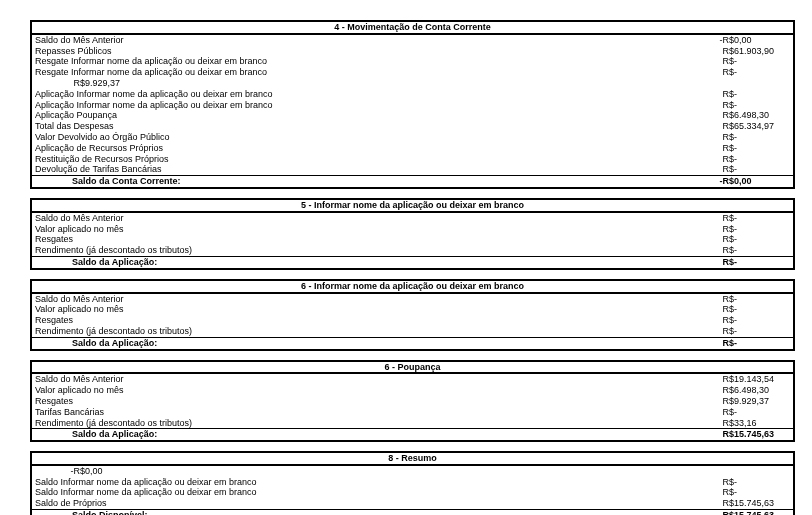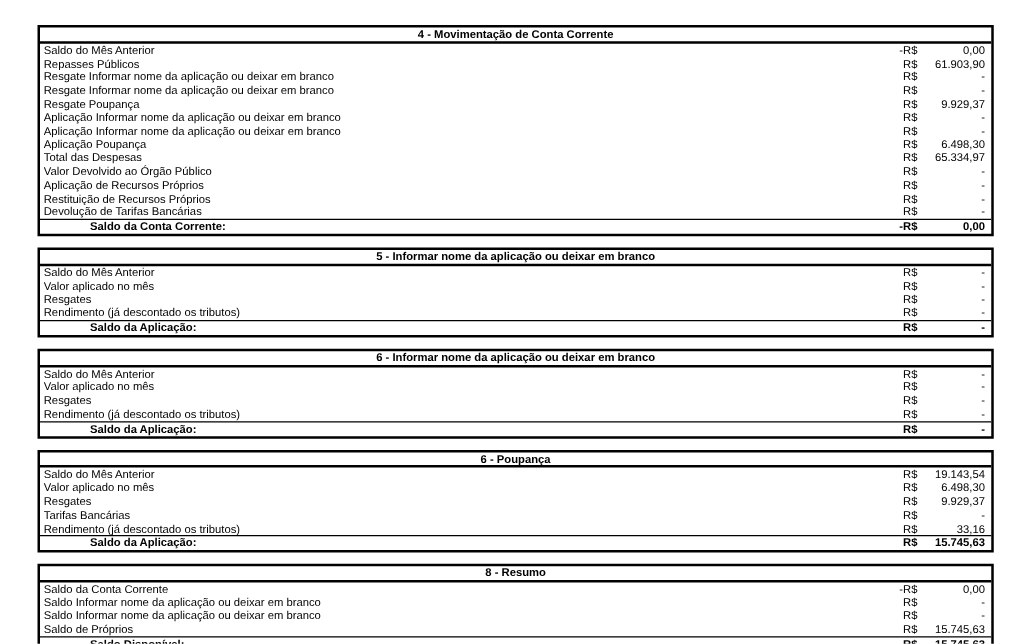--- a/index.html
+++ b/index.html
@@ -23,21 +23,21 @@
     overflow: hidden;
   }
   .row { display: flex; line-height: 10.8px; padding: 0 5px 0 3px; }
   .row.total {
     font-weight: bold;
     border-top: 1px solid #000000;
     padding-left: 40px;
   }
   .cell-label { flex: 1; white-space: nowrap; overflow: hidden; text-align: left; }
   .cell-cur   { width: 50px; text-align: right; white-space: nowrap; }
-  .cell-val   { width: 54px; text-align: right; white-space: nowrap; }
+  .cell-val   { width: 54px; text-align: left; white-space: nowrap; }
 </style>
 </head>
 <body>
 
 <div class="page">
   <div class="tables" id="tables-container">
       <div class="section">
         <div class="section-title">4 - Movimentação de Conta Corrente</div>
         <div class="row">
           <span class="cell-label">Saldo do Mês Anterior</span>
@@ -53,21 +53,20 @@
           <span class="cell-label">Resgate Informar nome da aplicação ou deixar em branco</span>
           <span class="cell-cur">R$</span>
           <span class="cell-val">-</span>
         </div>
         <div class="row">
           <span class="cell-label">Resgate Informar nome da aplicação ou deixar em branco</span>
           <span class="cell-cur">R$</span>
           <span class="cell-val">-</span>
         </div>
         <div class="row">
-          <span class="cell-label">Resgate Poupança</span>
           <span class="cell-cur">R$</span>
           <span class="cell-val">9.929,37</span>
         </div>
         <div class="row">
           <span class="cell-label">Aplicação Informar nome da aplicação ou deixar em branco</span>
           <span class="cell-cur">R$</span>
           <span class="cell-val">-</span>
         </div>
         <div class="row">
           <span class="cell-label">Aplicação Informar nome da aplicação ou deixar em branco</span>
@@ -195,21 +194,20 @@
         </div>
         <div class="row total">
           <span class="cell-label">Saldo da Aplicação:</span>
           <span class="cell-cur">R$</span>
           <span class="cell-val">15.745,63</span>
         </div>
       </div>
       <div class="section">
         <div class="section-title">8 - Resumo</div>
         <div class="row">
-          <span class="cell-label">Saldo da Conta Corrente</span>
           <span class="cell-cur">-R$</span>
           <span class="cell-val">0,00</span>
         </div>
         <div class="row">
           <span class="cell-label">Saldo Informar nome da aplicação ou deixar em branco</span>
           <span class="cell-cur">R$</span>
           <span class="cell-val">-</span>
         </div>
         <div class="row">
           <span class="cell-label">Saldo Informar nome da aplicação ou deixar em branco</span>

